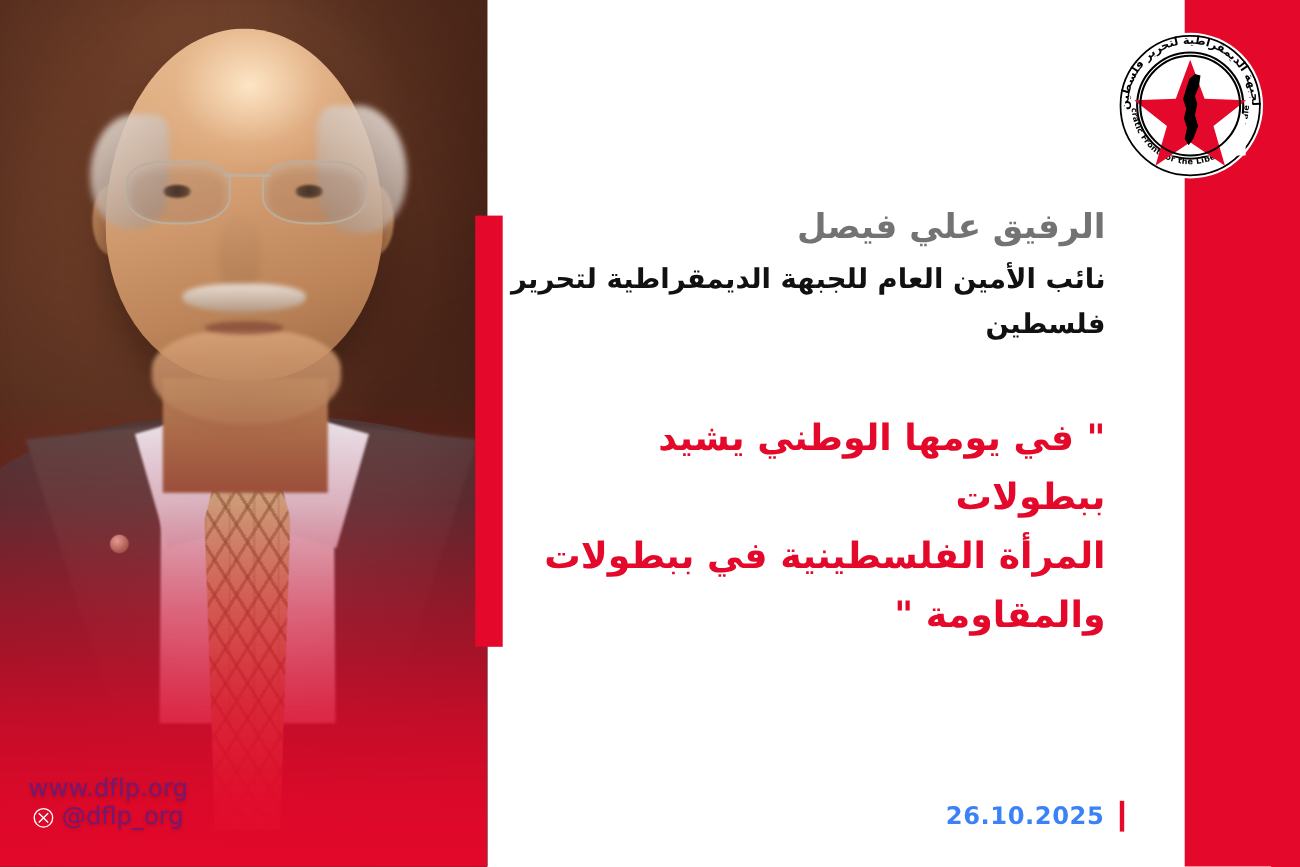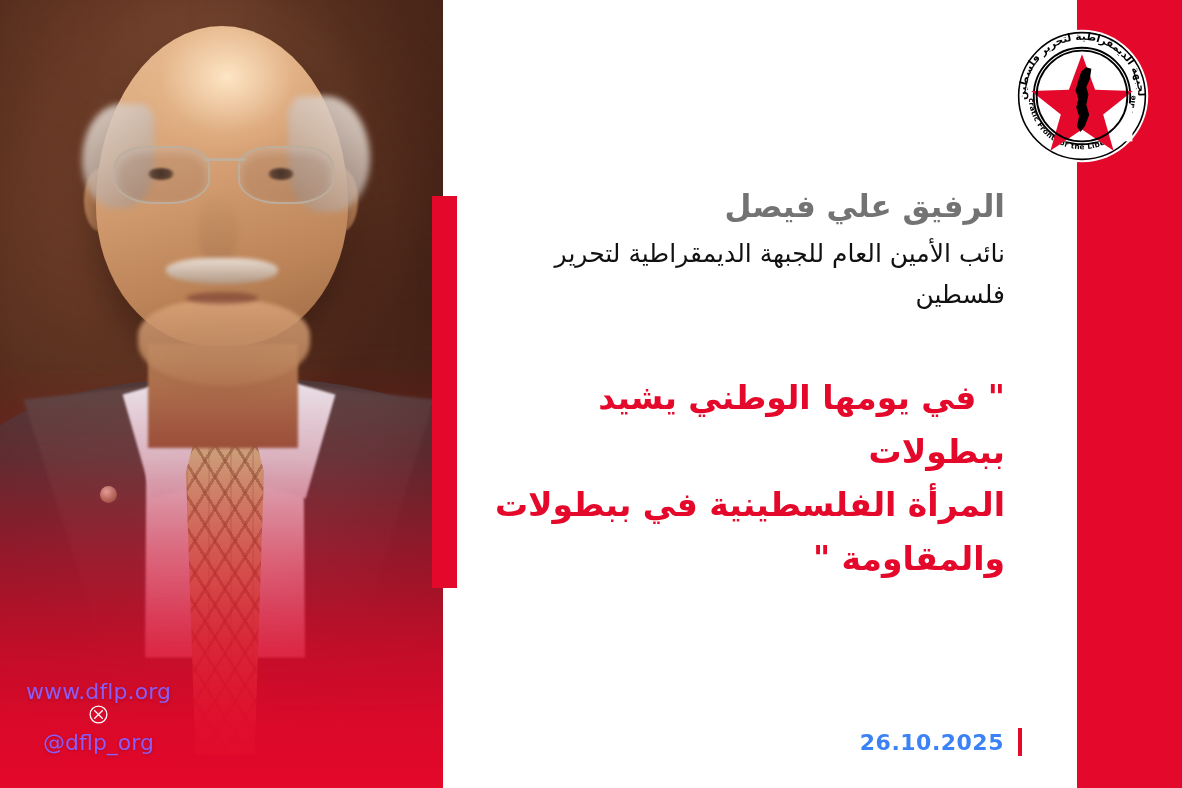--- a/index.html
+++ b/index.html
@@ -322,38 +322,37 @@
     position: absolute;
     inset: 0;
     background: radial-gradient(ellipse 92% 78% at 46% 36%, rgba(0,0,0,0) 48%, rgba(30,10,6,0.34) 100%);
   }
 
   
   .watermark {
     position: absolute;
     left: 26px;
     bottom: 32px;
-    color: #8b5cf6;
+    color: #701a75;
     text-align: center;
     line-height: 1.12;
     z-index: 6;
     text-shadow: 0 1px 3px rgba(120,0,12,0.35);
   }
   .watermark .wm-site {
     font-size: 22px;
     letter-spacing: 0.1px;
     display: block;
   }
   .watermark .wm-handle-row {
     display: flex;
     align-items: center;
     gap: 7px;
     justify-content: center;
     margin-top: 1px;
-    flex-direction: column;
   }
   .watermark .wm-handle {
     font-size: 22px;
   }
   .x-icon {
     width: 19px;
     height: 19px;
     flex: 0 0 19px;
     display: block;
   }
@@ -382,21 +381,21 @@
   .person-name {
     color: #737373;
     font-size: 31px;
     font-weight: bold;
     line-height: 1.3;
     margin: 0 0 8px 0;
   }
   .person-role {
     color: #111111;
     font-size: 25px;
-    font-weight: normal;
+    font-weight: bold;
     line-height: 1.62;
     margin: 0;
   }
   .quote {
     margin: 56px 0 0 0;
     color: #E4082A;
     font-size: 33px;
     font-weight: bold;
     line-height: 1.62;
   }

